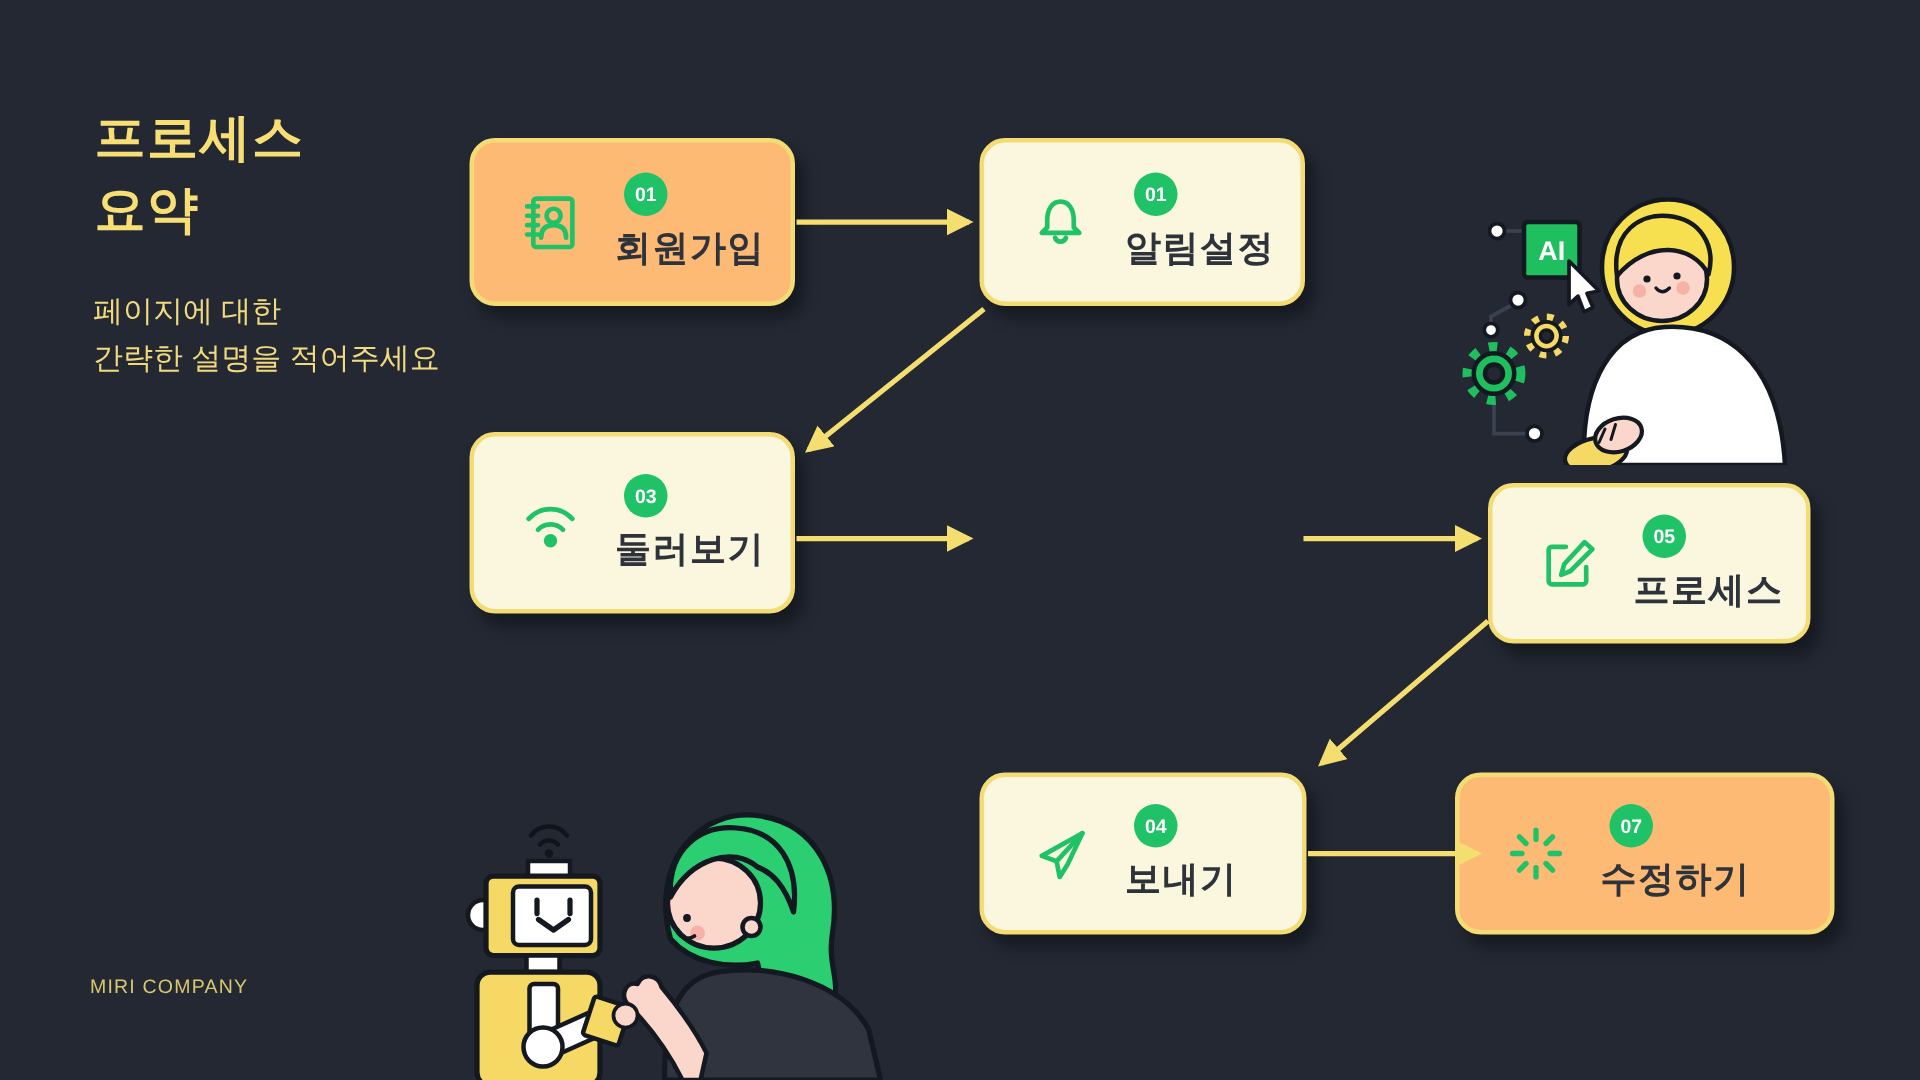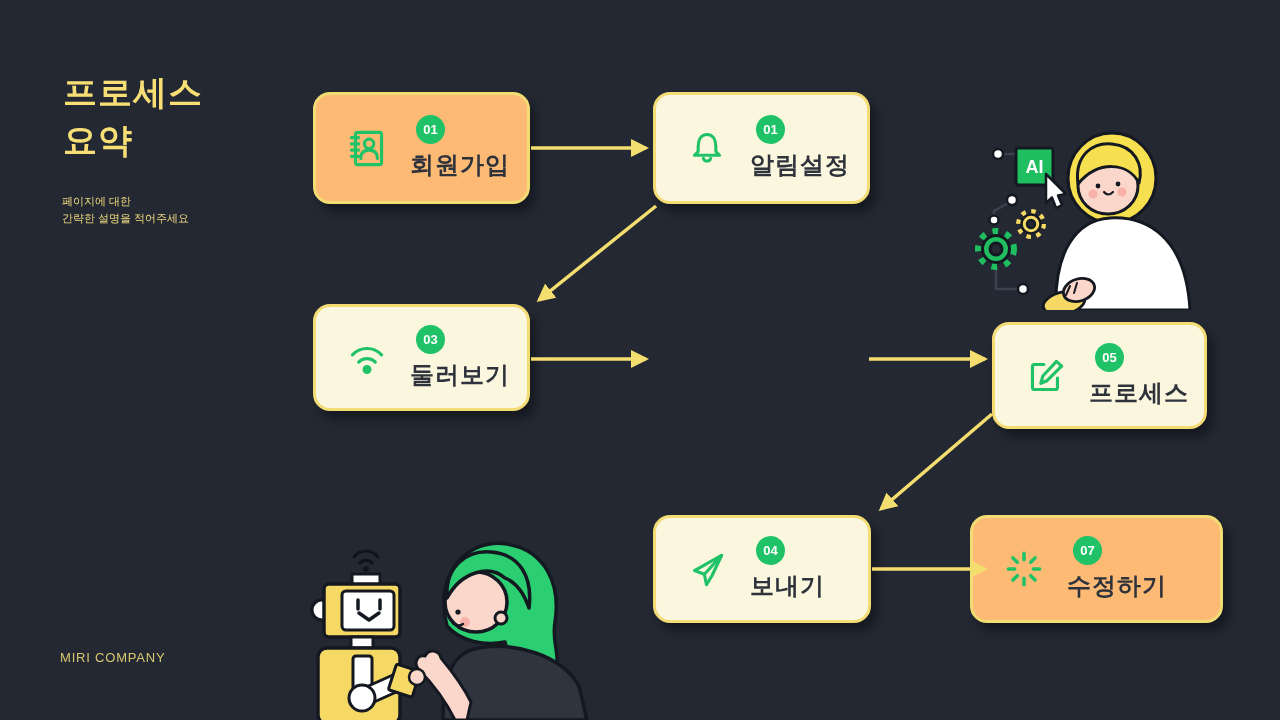--- a/index.html
+++ b/index.html
@@ -14,21 +14,21 @@
   }
   
   .title{
     position:absolute;left:63px;top:68px;
     font-size:34px;font-weight:800;color:#F7DF75;
     line-height:1.42;letter-spacing:1px;
   }
   .title span{display:block;}
   .subtitle{
     position:absolute;left:62px;top:193px;
-    font-size:11px;font-weight:400;color:#F0DA7E;
+    font-size:20px;font-weight:400;color:#F0DA7E;
     line-height:1.55;
   }
   .subtitle span{display:block;}
   .footer{
     position:absolute;left:60px;top:650px;
     font-size:13px;color:#D9C76F;letter-spacing:0.8px;font-weight:500;
   }
   
   .card{
     position:absolute;
@@ -169,21 +169,21 @@
         <path d="M24,11 C18.5,11 15.5,16 15.5,23 L15.5,27.5 L12,31 H36 L32.5,27.5 L32.5,23 C32.5,16 29.5,11 24,11 Z"></path>
         <path d="M20.5,34 A3.7,3.7 0 0 0 27.5,34"></path>
       </svg>
     </span>
     <div class="card-col">
       <span class="badge">01</span>
       <span class="label">알림설정</span>
     </div>
   </div>
 
-  <div class="card cream" style="left:313px;top:304px;width:217px;height:107px">
+  <div class="card cream" style="left:313px;top:288px;width:217px;height:121px">
     <span class="icon">
       <svg viewBox="0 0 48 48" fill="none" stroke="#1FC267" stroke-width="3" stroke-linecap="round" stroke-linejoin="round">
         <path d="M10,21 A19,19 0 0 1 38,21"></path>
         <path d="M16,28 A11,11 0 0 1 32,28"></path>
         <circle cx="24" cy="35" r="2.8" fill="#1FC267"></circle>
       </svg>
     </span>
     <div class="card-col">
       <span class="badge">03</span>
       <span class="label">둘러보기</span>

